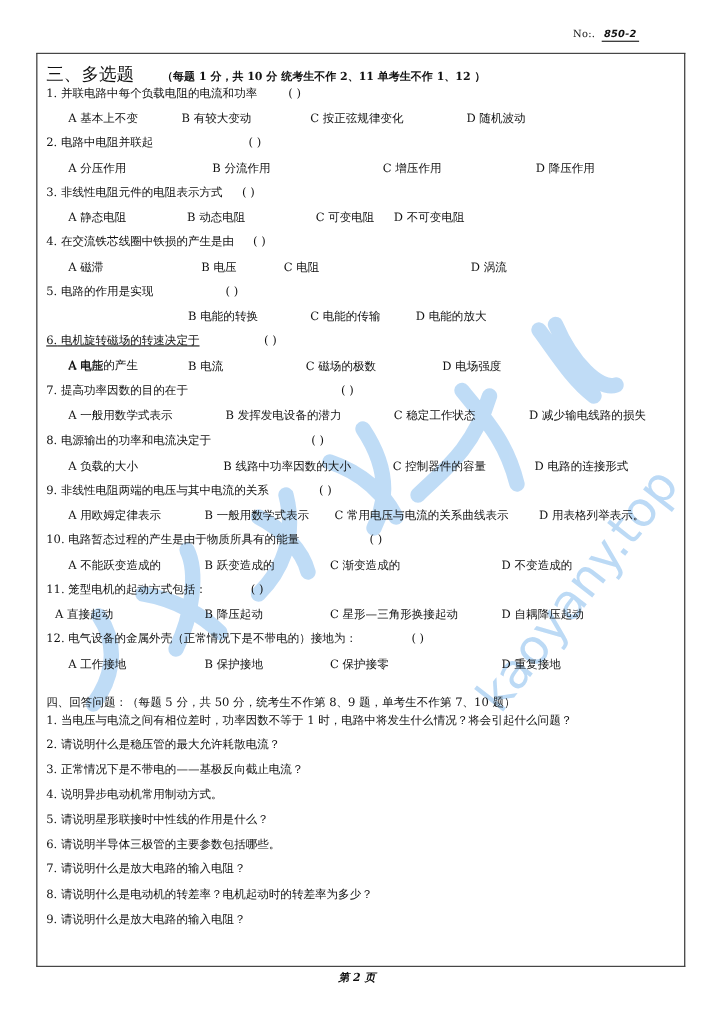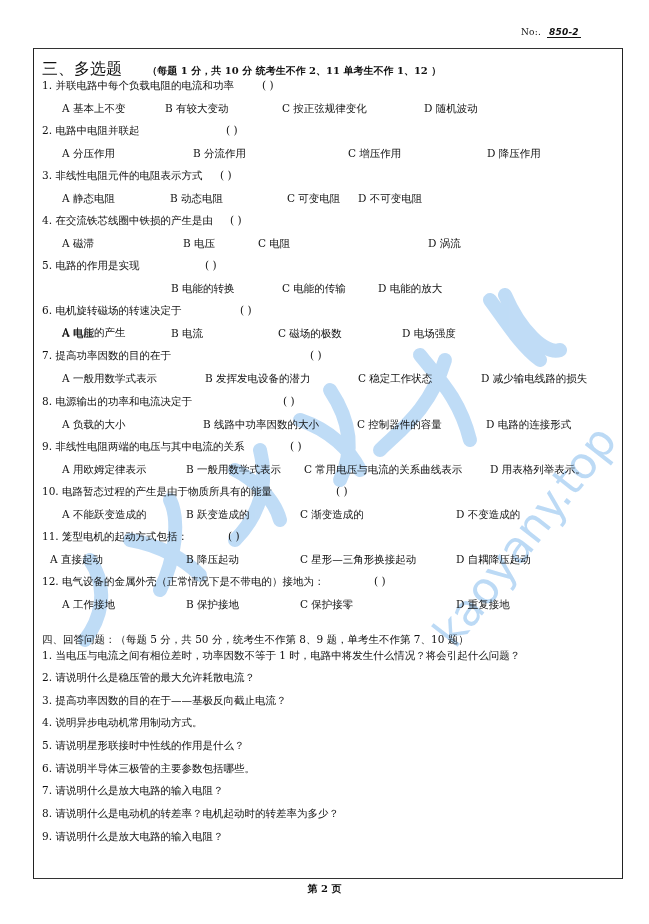--- a/index.html
+++ b/index.html
@@ -25,21 +25,21 @@
   .line {
     position: absolute; left: 42px; white-space: nowrap;
     font-size: 10.5px; line-height: 14px;
   }
   .opt { position: absolute; white-space: nowrap; font-size: 10.5px; line-height: 14px; }
   .paren { position: absolute; white-space: nowrap; font-size: 10.5px; line-height: 14px; }
   .section-title { font-size: 16px; font-family: Liberation Serif, serif; }
   .section-note { font-weight: bold; font-size: 10px; }
   .footer {
     position: absolute; left: 0; width: 649px; top: 882px; text-align: center;
-    font-size: 10px; font-weight: bold;
+    font-size: 10px; font-weight: bold; font-style: italic;
   }
   .watermark { position: absolute; left: 0; top: 0; width: 649px; height: 924px; pointer-events: none; }
 </style>
 </head>
 <body>
 
 <svg class="watermark" viewBox="0 0 649 924" xmlns="http://www.w3.org/2000/svg">
   <g fill="none" stroke="#b5d6f5" stroke-width="14" stroke-linecap="round" stroke-linejoin="round" opacity="0.85">
 
     <path d="M490 300 C 505 320, 520 345, 540 360 M505 295 C 520 330, 545 355, 560 350"></path>
@@ -91,21 +91,21 @@
 <div class="opt" style="left:258px;top:236px;">C    电阻</div>
 <div class="opt" style="left:428px;top:236px;">D     涡流</div>
 
 <div class="line" style="top:258px;"><span>5.</span> <span>电路的作用是实现</span></div>
 <div class="paren" style="left:205px;top:258px;">(          )</div>
 <div class="opt" style="left:62px;top:281px;margin-top:44px;">A    电能的产生</div>
 <div class="opt" style="left:171px;top:281px;">B 电能的转换</div>
 <div class="opt" style="left:282px;top:281px;">C 电能的传输</div>
 <div class="opt" style="left:378px;top:281px;">D   电能的放大</div>
 
-<div class="line" style="top:303px;"><span>6.</span> <span>电机旋转磁场的转速决定于</span></div>
+<div class="line" style="top:303px;text-decoration:underline;"><span>6.</span> <span>电机旋转磁场的转速决定于</span></div>
 <div class="paren" style="left:240px;top:303px;">(          )</div>
 <div class="opt" style="left:62px;top:326px;">A    电压</div>
 <div class="opt" style="left:171px;top:326px;">B      电流</div>
 <div class="opt" style="left:278px;top:326px;">C       磁场的极数</div>
 <div class="opt" style="left:402px;top:326px;">D     电场强度</div>
 
 <div class="line" style="top:348px;"><span>7.</span> <span>提高功率因数的目的在于</span></div>
 <div class="paren" style="left:310px;top:348px;">(          )</div>
 <div class="opt" style="left:62px;top:371px;">A   一般用数学式表示</div>
 <div class="opt" style="left:205px;top:371px;">B     发挥发电设备的潜力</div>
@@ -144,21 +144,21 @@
 <div class="paren" style="left:374px;top:574px;">(            )</div>
 <div class="opt" style="left:62px;top:597px;">A      工作接地</div>
 <div class="opt" style="left:186px;top:597px;">B   保护接地</div>
 <div class="opt" style="left:300px;top:597px;">C      保护接零</div>
 <div class="opt" style="left:456px;top:597px;">D   重复接地</div>
 
 <div class="line" style="top:632px; font-size:10.5px;">四、回答问题：（每题 5 分，共 50 分，统考生不作第 8、9 题，单考生不作第 7、10 题）</div>
 
 <div class="line" style="top:648px;"><span>1.</span> <span>当电压与电流之间有相位差时，功率因数不等于 1 时，电路中将发生什么情况？将会引起什么问题？</span></div>
 <div class="line" style="top:670px;"><span>2.</span> <span>请说明什么是稳压管的最大允许耗散电流？</span></div>
-<div class="line" style="top:693px;"><span>3.</span> <span>提高功率因数的目的在于——基极反向截止电流？</span></div>
+<div class="line" style="top:693px;"><span>3.</span> <span>正常情况下是不带电的——基极反向截止电流？</span></div>
 <div class="line" style="top:715px;"><span>4.</span> <span>说明异步电动机常用制动方式。</span></div>
 <div class="line" style="top:738px;"><span>5.</span> <span>请说明星形联接时中性线的作用是什么？</span></div>
 <div class="line" style="top:761px;"><span>6.</span> <span>请说明半导体三极管的主要参数包括哪些。</span></div>
 <div class="line" style="top:783px;"><span>7.</span> <span>请说明什么是放大电路的输入电阻？</span></div>
 <div class="line" style="top:806px;"><span>8.</span> <span>请说明什么是电动机的转差率？电机起动时的转差率为多少？</span></div>
 <div class="line" style="top:829px;"><span>9.</span> <span>请说明什么是放大电路的输入电阻？</span></div>
 
 <div class="footer">第 2 页</div>
 
 </body></html>

